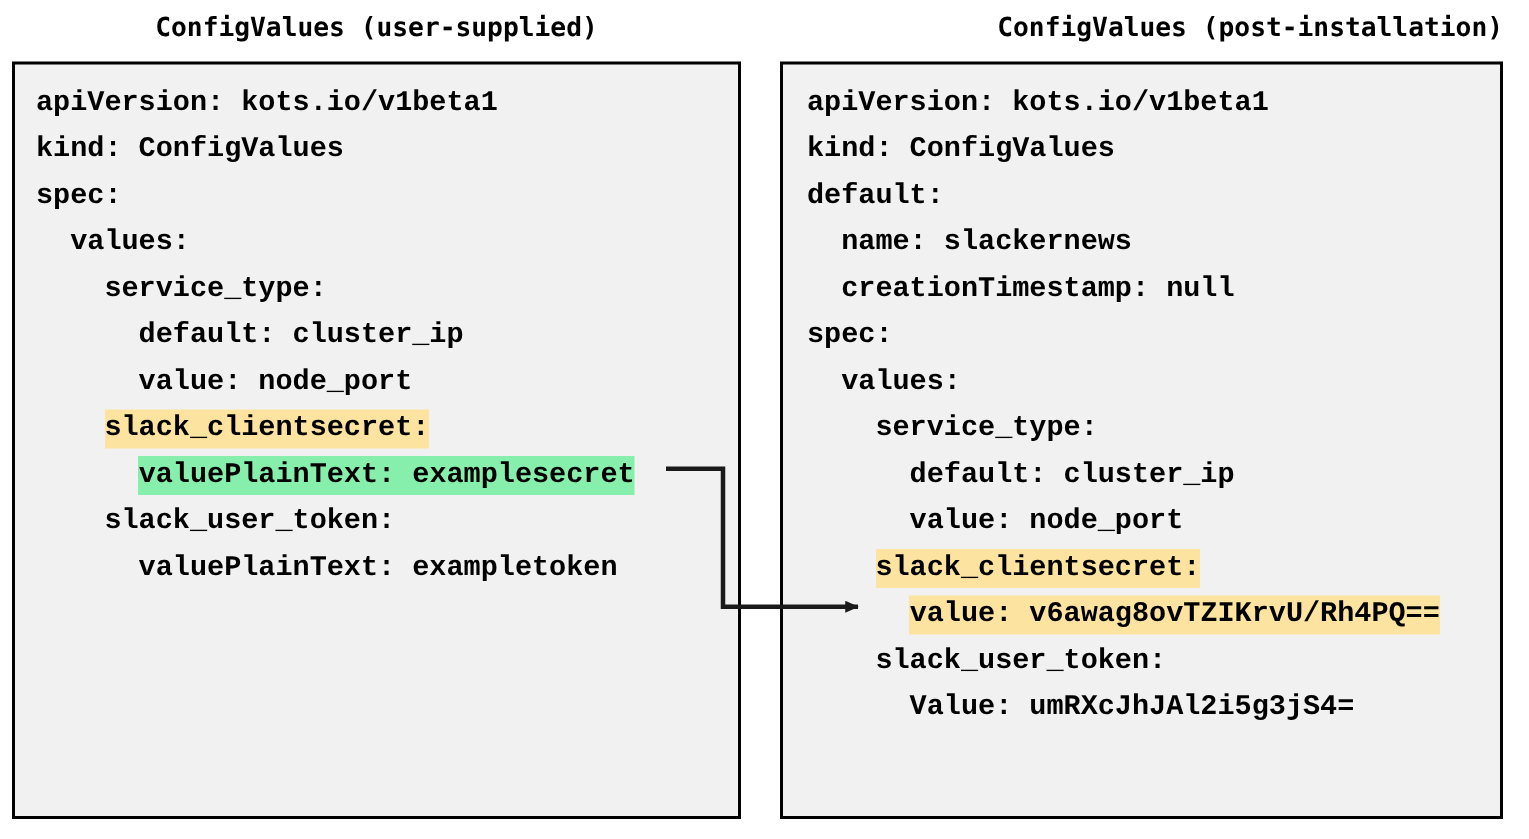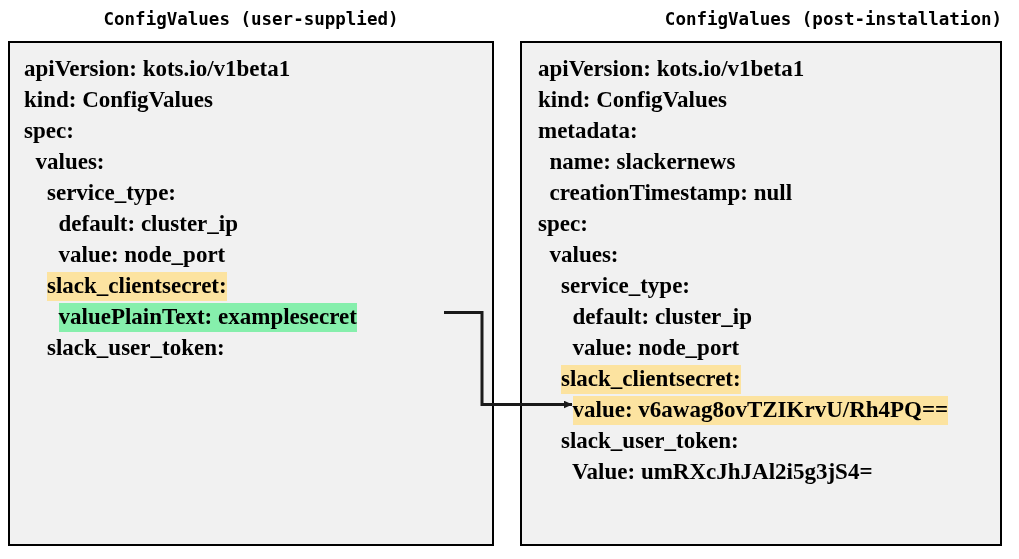--- a/index.html
+++ b/index.html
@@ -52,22 +52,22 @@
 
   .code-lines {
     position: absolute;
     left: 0; top: 0; right: 0;
     padding-top: 10px;
   }
 
   .code-line {
     height: 31px;
     line-height: 31px;
-    font-family: Liberation Serif, serif;
-    font-size: 23px;
+    font-family: Liberation Mono, monospace;
+    font-size: 19px;
     font-weight: bold;
     color: #000000;
     white-space: pre;
     padding-left: 14px;
   }
   #box-right .code-line { padding-left: 16px; }
 
   .code-line > span.seg {
     white-space: pre;
     display: inline;
@@ -99,30 +99,31 @@
         <div class="code-line"><span class="seg">apiVersion: kots.io/v1beta1</span></div>
         <div class="code-line"><span class="seg">kind: ConfigValues</span></div>
         <div class="code-line"><span class="seg">spec:</span></div>
         <div class="code-line"><span class="seg">  values:</span></div>
         <div class="code-line"><span class="seg">    service_type:</span></div>
         <div class="code-line"><span class="seg">      default: cluster_ip</span></div>
         <div class="code-line"><span class="seg">      value: node_port</span></div>
         <div class="code-line"><span class="seg">    </span><span class="seg hl" style="background: rgb(252, 227, 160);">slack_clientsecret:</span></div>
         <div class="code-line"><span class="seg">      </span><span class="seg hl" style="background: #86efac;">valuePlainText: examplesecret</span></div>
         <div class="code-line"><span class="seg">    slack_user_token:</span></div>
+        <div class="code-line"><span class="seg">      valuePlainText: exampletoken</span></div>
       </div>
   </div>
 
   <div class="panel-title" id="title-right">ConfigValues (post-installation)</div>
 
   <div class="code-box" id="box-right">
     <div class="code-lines" id="lines-right">
         <div class="code-line"><span class="seg">apiVersion: kots.io/v1beta1</span></div>
         <div class="code-line"><span class="seg">kind: ConfigValues</span></div>
-        <div class="code-line"><span class="seg">metadata:</span></div>
+        <div class="code-line"><span class="seg">default:</span></div>
         <div class="code-line"><span class="seg">  name: slackernews</span></div>
         <div class="code-line"><span class="seg">  creationTimestamp: null</span></div>
         <div class="code-line"><span class="seg">spec:</span></div>
         <div class="code-line"><span class="seg">  values:</span></div>
         <div class="code-line"><span class="seg">    service_type:</span></div>
         <div class="code-line"><span class="seg">      default: cluster_ip</span></div>
         <div class="code-line"><span class="seg">      value: node_port</span></div>
         <div class="code-line"><span class="seg">    </span><span class="seg hl" style="background: rgb(252, 227, 160);">slack_clientsecret:</span></div>
         <div class="code-line"><span class="seg">      </span><span class="seg hl" style="background: rgb(252, 227, 160); margin-top: 20px;">value: v6awag8ovTZIKrvU/Rh4PQ==</span></div>
         <div class="code-line"><span class="seg">    slack_user_token:</span></div>

